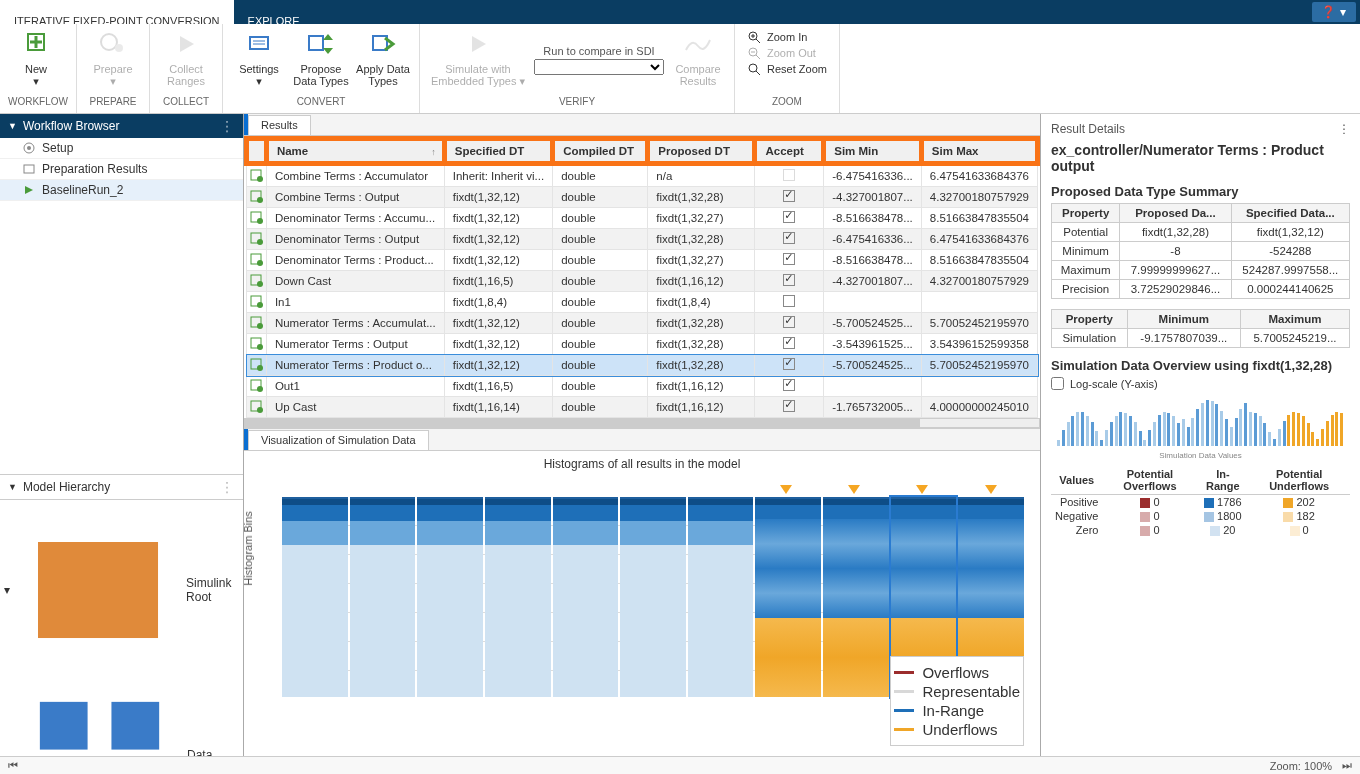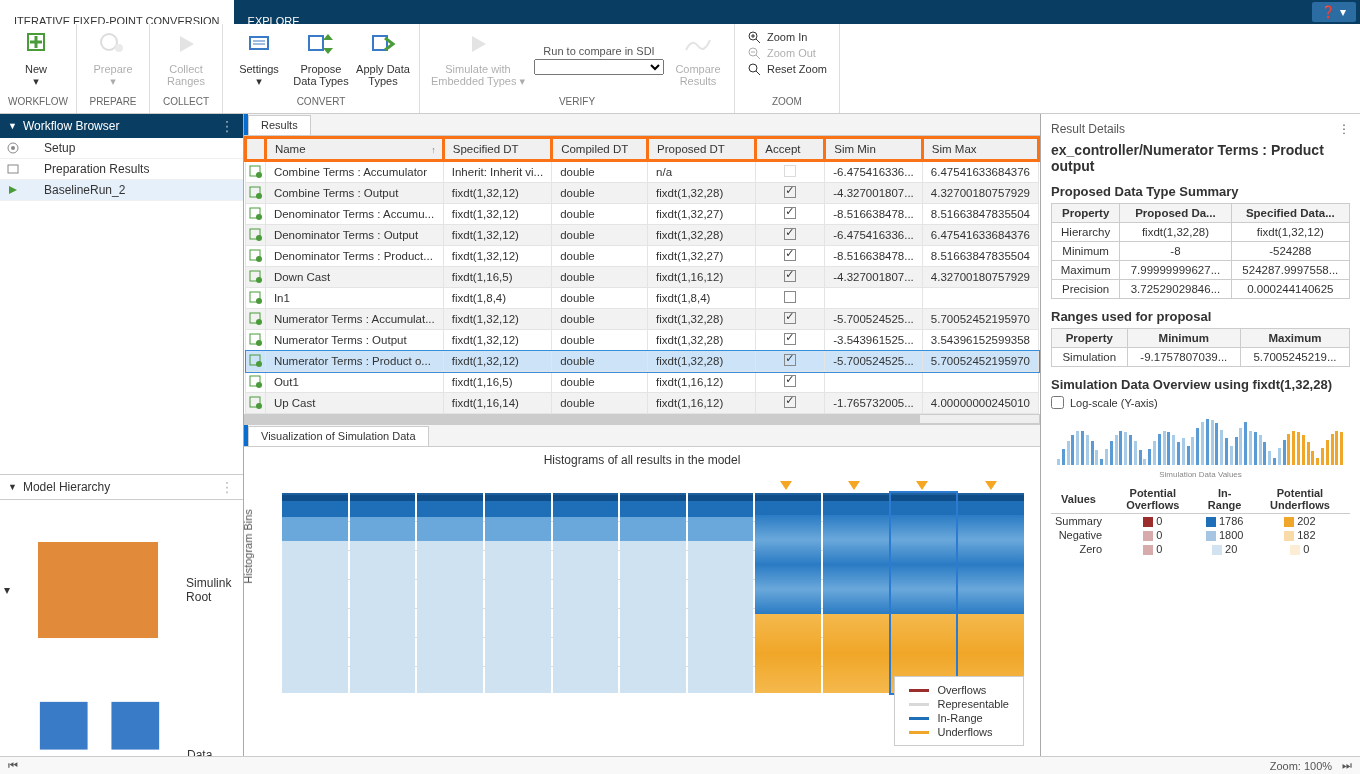--- a/index.html
+++ b/index.html
@@ -24,53 +24,53 @@
 .zoom-list div { font-size:11px; color:#333; display:flex; align-items:center; gap:6px; cursor:pointer;}
 .zoom-list .ico-sm { width:14px; height:14px;}
 
 .main { flex: 1; display: flex; min-height: 0; }
 .leftcol { width: 244px; border-right: 1px solid #aaa; display: flex; flex-direction: column; }
 .panel-head { background: #0a3d62; color: #fff; font-size: 12px; padding: 4px 8px; display:flex; align-items:center; gap:6px;}
 .panel-head.light { background:#fff; color:#333; border-top:1px solid #ccc; border-bottom:1px solid #ccc;}
 .panel-head .caret { font-size:9px;}
 .panel-head .dots { margin-left:auto; opacity:.6; font-size:14px; letter-spacing:1px;}
 .list { background:#fff; }
-.list .row { padding: 3px 6px; display:flex; align-items:center; gap:24px; cursor:pointer; border-bottom:1px solid #f0f0f0;}
+.list .row { padding: 3px 22px; display:flex; align-items:center; gap:6px; cursor:pointer; border-bottom:1px solid #f0f0f0;}
 .list .row.sel { background:#e6f0fa; }
 .list .ico-sm { width:14px; height:14px; }
 .tree { background:#fff; flex:1; overflow:auto; padding:4px 0;}
 .tree .node { padding:2px 4px; display:flex; align-items:center; gap:4px; cursor:pointer;}
 .tree .ind1{padding-left:16px;}
 
 .midcol { flex:1; display:flex; flex-direction:column; min-width:0;}
 .tab-strip { display:flex; border-bottom:1px solid #ccc; background:#f4f4f4; height:22px;}
 .tab-strip .tab-s { padding:3px 12px; border:1px solid #ccc; border-bottom:none; background:#fff; font-size:11px; margin-top:1px; cursor:pointer;}
 .tab-strip .marker { width:4px; background:#0a6ed1; }
 
 table.grid { width:100%; border-collapse: collapse; font-size: 11.5px; }
-table.grid th { background:#f0f0f0; text-align:left; padding:4px 8px; border:3px solid #f97316; font-weight:normal; position:relative;}
+table.grid th { background:#f0f0f0; text-align:left; padding:4px 8px; border:5px solid #f97316; font-weight:bold; position:relative;}
 table.grid td { padding:3px 8px; border:1px solid #e4e4e4; white-space:nowrap; overflow:hidden; text-overflow:ellipsis;}
 table.grid tr.alt { background:#f2f2f2; }
 table.grid tr.sel { background:#cde3f8; outline:1px solid #3a8ddb;}
 table.grid .rowicon{width:20px; text-align:center; padding:2px;}
 .chk { width:12px; height:12px; border:1px solid #888; display:inline-block; position:relative;}
 .chk.on::after { content:"✓"; position:absolute; top:-3px; left:0; font-size:11px;}
 .scroll-x { height:10px; background:#eee; border:1px solid #ccc; position:relative;}
 .scroll-x .thumb{position:absolute; left:0; width:85%; top:0; bottom:0; background:#ccc;}
 
 .viz { border-top:1px solid #ccc; display:flex; flex-direction:column; flex:1; min-height:0;}
 .viz-title { text-align:center; font-weight:normal; padding:6px;}
 .histogram-area { flex:1; position:relative; padding:8px 16px 8px 38px;}
 .histogram-area .ylabel { position:absolute; left:4px; top:50%; transform:rotate(-90deg) translateX(50%); transform-origin:left; font-size:11px; color:#555;}
 .histo-row { display:flex; gap:2px; height:100%; }
 .histo-col { flex:1; display:flex; flex-direction:column; border-top:2px solid #1e5f9e;}
 .histo-col .seg { width:100%;}
 .histo-col.sel { outline:2px solid #2a7bd1;}
 .marker-tri { width:0;height:0;border-left:6px solid transparent;border-right:6px solid transparent;border-top:9px solid #f5a623; margin:0 auto 1px;}
-.legend-box { position:absolute; right:16px; bottom:10px; background:#fff; border:1px solid #ccc; padding:6px 14px; font-size:11px;margin-top:12px;}
+.legend-box { position:absolute; right:16px; bottom:10px; background:#fff; border:1px solid #ccc; padding:6px 3px; font-size:15px;margin-top:12px;}
 .legend-box div{display:flex;align-items:center;gap:8px; padding:1px 0;}
 .swatch{width:20px;height:3px;}
 
 .rightcol { width:320px; border-left:1px solid #aaa; padding:8px 10px; overflow:auto;}
 .rightcol h3 { font-size:14px; font-weight:bold; margin-bottom:10px;}
 .rightcol .sec-title { font-weight:bold; font-size:13px; margin:8px 0 4px;}
 table.props { width:100%; border-collapse:collapse; font-size:11.5px; margin-bottom:10px;}
 table.props th, table.props td { border:1px solid #ccc; padding:3px 6px; text-align:center;}
 table.props th { background:#f4f4f4; font-weight:bold;}
 .cbx { display:flex; align-items:center; gap:6px; font-size:11px; margin-bottom:6px;}
@@ -575,42 +575,41 @@
     <table class="props">
       <tbody>
           <tr>
             <th>Property</th>
             <th>Proposed Da...</th>
             <th>Specified Data...</th>
           </tr>
       </tbody>
         <tbody id="propbody">
           <tr>
-            <td>Hierarchy</td>
+            <td>Potential</td>
             <td>fixdt(1,32,28)</td>
             <td>fixdt(1,32,12)</td>
           </tr>
           <tr>
             <td>Minimum</td>
             <td>-8</td>
             <td>-524288</td>
           </tr>
           <tr>
             <td>Maximum</td>
             <td>7.99999999627...</td>
             <td>524287.9997558...</td>
           </tr>
           <tr>
             <td>Precision</td>
             <td>3.72529029846...</td>
             <td>0.000244140625</td>
           </tr>
         </tbody>
     </table>
-    <div class="sec-title">Ranges used for proposal</div>
     <table class="props">
       <tbody>
           <tr>
             <th>Property</th>
             <th>Minimum</th>
             <th>Maximum</th>
           </tr>
       <tr>
             <td>Simulation</td>
             <td>-9.1757807039...</td>
@@ -690,21 +689,21 @@
       <tbody>
           <tr>
             <th>Values</th>
             <th>Potential Overflows</th>
             <th>In-Range</th>
             <th>Potential Underflows</th>
           </tr>
       </tbody>
         <tbody id="valbody">
           <tr>
-            <td style="text-align:right">Summary</td>
+            <td style="text-align:right">Positive</td>
   <td><span class="sq" style="background:#9b2d2d;"></span>0</td>
   <td><span class="sq" style="background:#1e6fb8;"></span>1786</td>
   <td><span class="sq" style="background:#f0a628;"></span>202</td>
           </tr>
           <tr>
             <td style="text-align:right">Negative</td>
   <td><span class="sq" style="background:#9b2d2d;opacity:.4"></span>0</td>
   <td><span class="sq" style="background:#1e6fb8;opacity:.4"></span>1800</td>
   <td><span class="sq" style="background:#f0a628;opacity:.4"></span>182</td>
           </tr>

